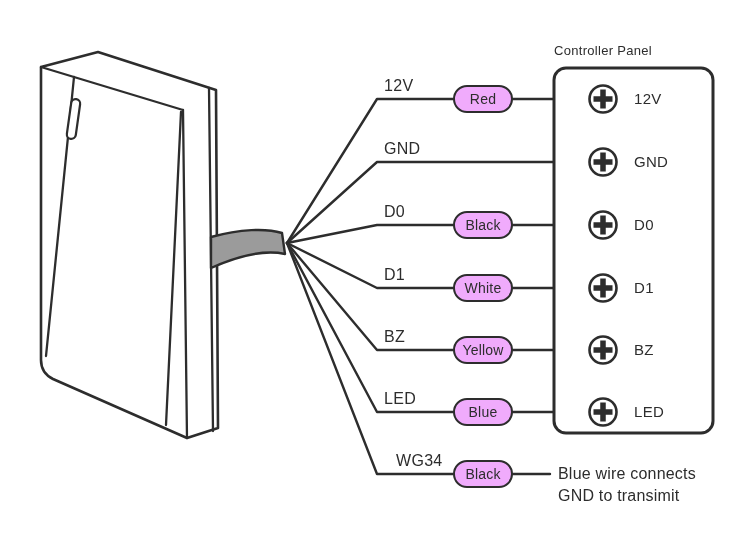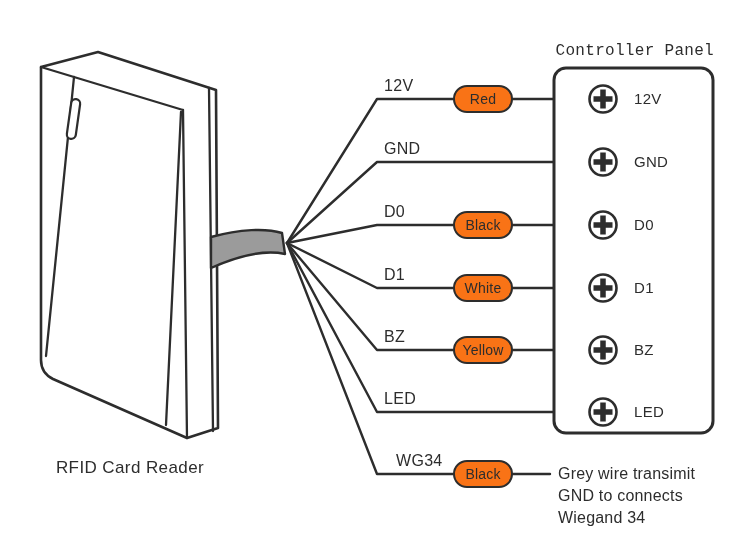--- a/index.html
+++ b/index.html
@@ -5,26 +5,26 @@
   html,body{margin:0;padding:0;background:#fff;}
   .stage{
     position:relative;width:750px;height:560px;background:#fff;overflow:hidden;
     font-family:"Liberation Sans","DejaVu Sans",sans-serif;color:#2d2d2d;
   }
   .stage svg{position:absolute;left:0;top:0;z-index:1;}
   .lbl{position:absolute;z-index:2;white-space:nowrap;}
   .wire-label{font-size:16px;line-height:20px;letter-spacing:.3px;}
   .pill{
     position:absolute;z-index:2;width:60px;height:28px;box-sizing:border-box;
-    border:2.5px solid #2d2d2d;border-radius:14px;background:#f97316;
+    border:2.5px solid #2d2d2d;border-radius:14px;background:#f0abfc;
     display:flex;align-items:center;justify-content:center;
     font-size:14px;letter-spacing:.2px;
   }
   .term-label{font-size:15px;line-height:22px;letter-spacing:.3px;}
-  .panel-title{width:160px;text-align:right;font-size:16px;line-height:22px;letter-spacing:.3px;font-family:Liberation Mono, monospace;}
+  .panel-title{width:160px;text-align:left;font-size:13px;line-height:22px;letter-spacing:.3px;}
   .caption{font-size:16px;line-height:22px;letter-spacing:.2px;}
   .reader-label{width:174px;text-align:center;font-size:17px;line-height:22px;letter-spacing:.4px;}
 </style>
 </head>
 <body>
 
 <div class="stage">
 
   <svg width="750" height="560" viewBox="0 0 750 560">
     <g stroke="#2d2d2d" fill="none" stroke-linejoin="round" stroke-linecap="round">
@@ -87,32 +87,31 @@
   <div class="lbl wire-label" style="left:384px;top:202px">D0</div>
   <div class="lbl wire-label" style="left:384px;top:265px">D1</div>
   <div class="lbl wire-label" style="left:384px;top:327px">BZ</div>
   <div class="lbl wire-label" style="left:384px;top:389px">LED</div>
   <div class="lbl wire-label" style="left:396px;top:451px">WG34</div>
 
   <div class="pill" style="left:453px;top:85px">Red</div>
   <div class="pill" style="left:453px;top:211px">Black</div>
   <div class="pill" style="left:453px;top:336px">Yellow</div>
   <div class="pill" style="left:453px;top:274px">White</div>
+  <div class="pill" style="left:453px;top:398px">Blue</div>
   <div class="pill" style="left:453px;top:460px">Black</div>
 
   <div class="lbl panel-title" style="left:554px;top:40px">Controller Panel</div>
 
   <div class="lbl term-label" style="left:634px;top:88px">12V</div>
   <div class="lbl term-label" style="left:634px;top:151px">GND</div>
   <div class="lbl term-label" style="left:634px;top:214px">D0</div>
   <div class="lbl term-label" style="left:634px;top:277px">D1</div>
   <div class="lbl term-label" style="left:634px;top:339px">BZ</div>
   <div class="lbl term-label" style="left:634px;top:401px">LED</div>
 
   <div class="lbl caption" style="left:558px;top:463px">
-    <div>Grey wire transimit</div>
-    <div>GND to connects</div>
-    <div>Wiegand 34</div>
+    <div>Blue wire connects</div>
+    <div>GND to transimit</div>
   </div>
 
-  <div class="lbl reader-label" style="left:43px;top:457px">RFID Card Reader</div>
 
 </div>
 
 </body></html>

